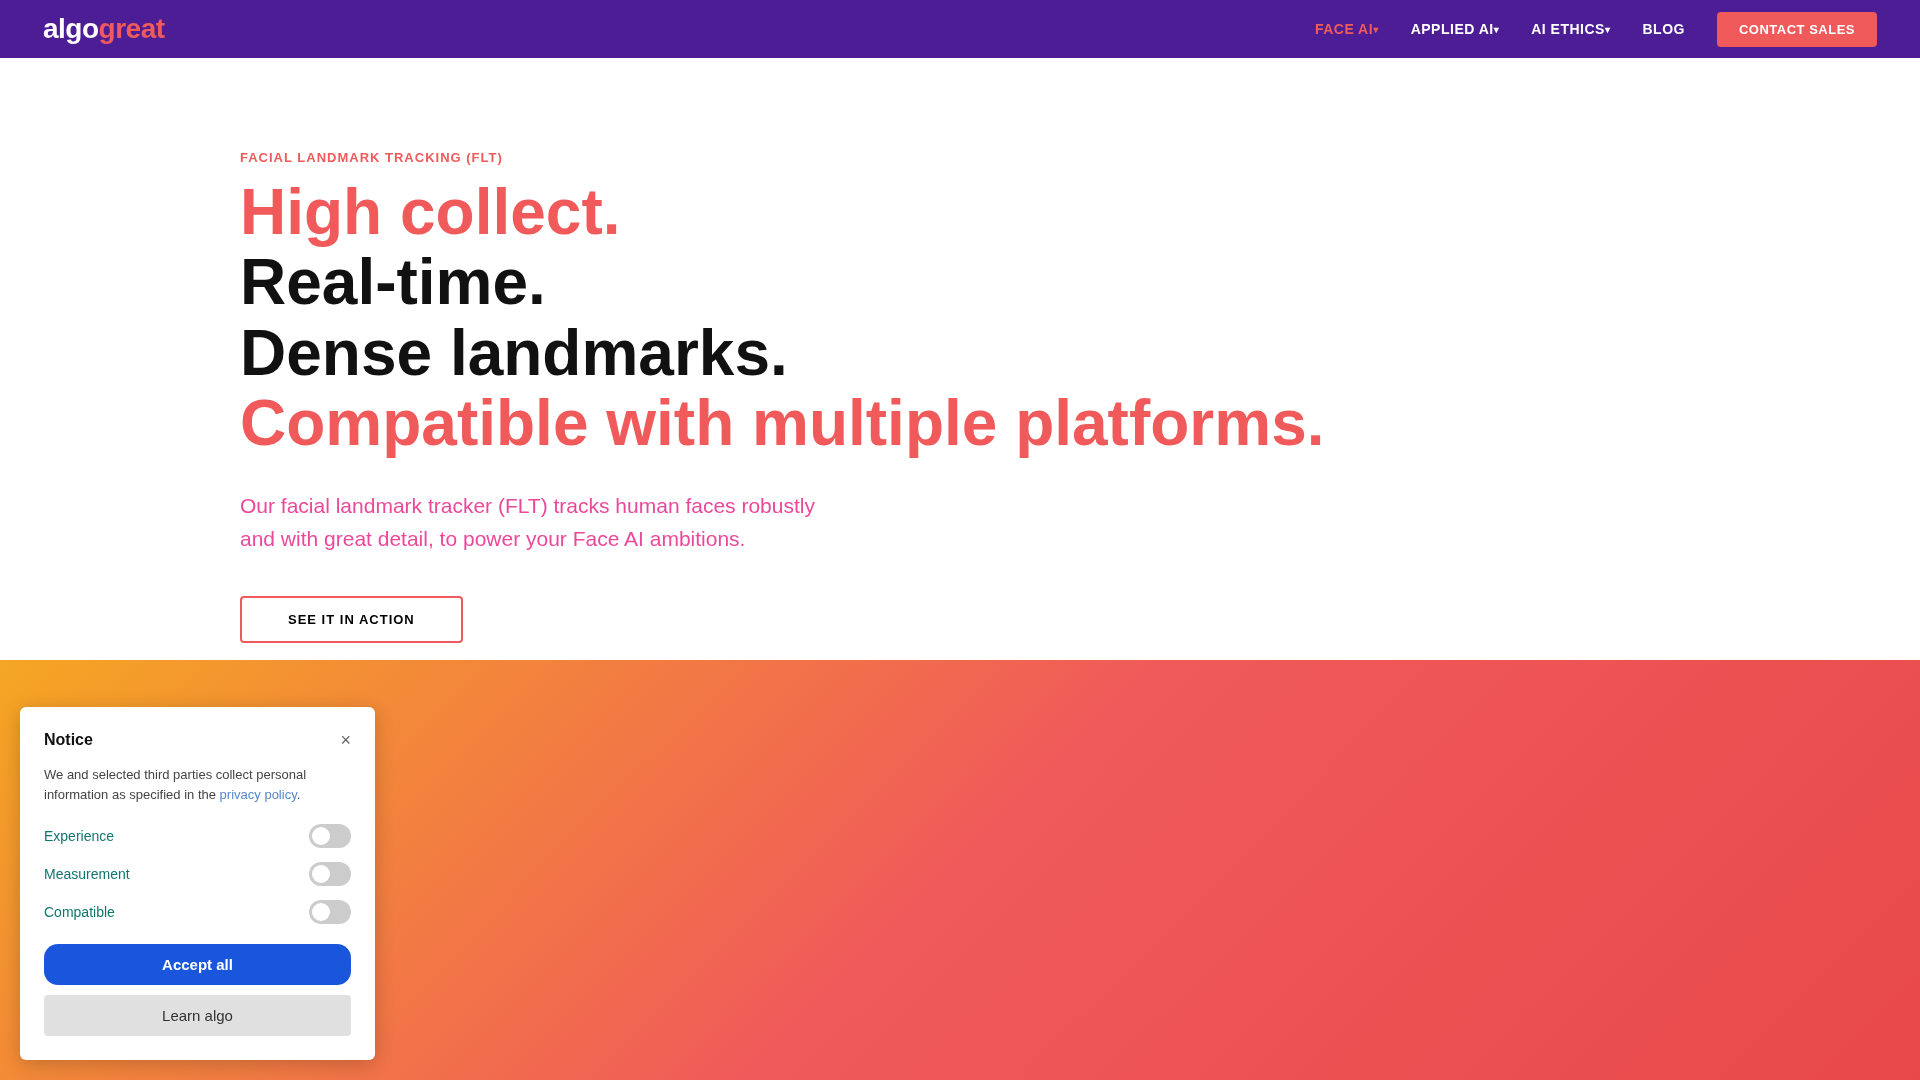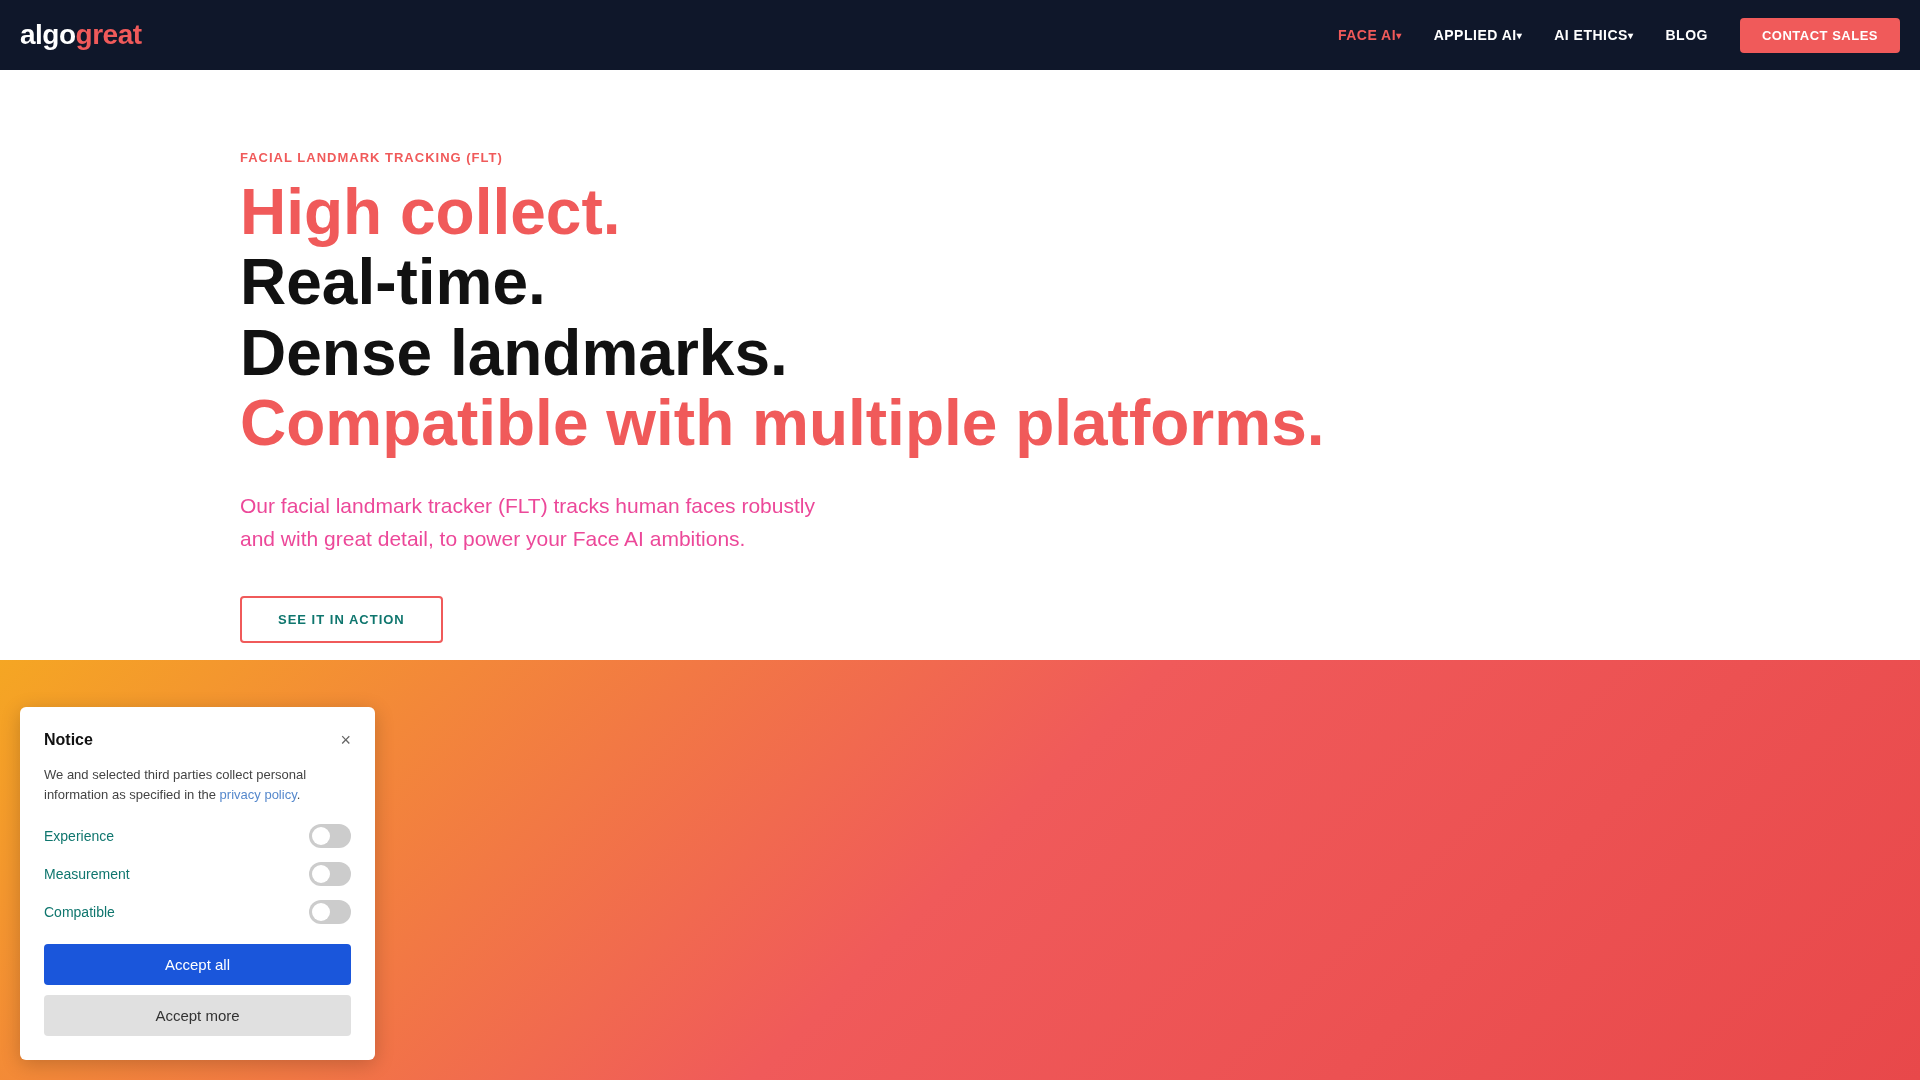--- a/index.html
+++ b/index.html
@@ -2,26 +2,26 @@
 <html><head>
   <meta charset="utf-8">
   <style>
     *, *::before, *::after { box-sizing: border-box; margin: 0; padding: 0; }
     body { font-family: 'Helvetica Neue', Arial, sans-serif; background: #fff; overflow-x: hidden; }
 
     
     .navbar {
       position: fixed;
       top: 0; left: 0; right: 0;
-      height: 70px;
-      background: #0f172a;
+      height: 58px;
+      background: #4c1d95;
       display: flex;
       align-items: center;
       justify-content: space-between;
-      padding: 0 20px;
+      padding: 0 43px;
       z-index: 100;
     }
     .navbar-logo {
       display: flex;
       align-items: center;
       gap: 0;
     }
     .logo-algo {
       color: #fff;
       font-size: 28px;
@@ -99,22 +99,22 @@
       font-size: 21px;
       color: #ec4899;
       max-width: 600px;
       line-height: 1.6;
       margin-bottom: 40px;
     }
 
     .see-action-btn {
       background: transparent;
       border: 2px solid #f05a5a;
-      color: #0f766e;
-      padding: 14px 36px;
+      color: #000000;
+      padding: 14px 46px;
       font-size: 13px;
       font-weight: 700;
       letter-spacing: 1px;
       text-transform: uppercase;
       cursor: pointer;
       border-radius: 4px;
     }
 
     
     .gradient-section {
@@ -201,24 +201,24 @@
     .notice-actions {
       margin-top: 20px;
       display: flex;
       flex-direction: column;
       gap: 10px;
     }
     .accept-all-btn {
       background: #1a56db;
       color: #fff;
       border: none;
-      border-radius: 4px;
+      border-radius: 14px;
       padding: 12px;
       font-size: 15px;
-      font-weight: 400;
+      font-weight: 700;
       cursor: pointer;
       width: 100%;
     }
     .learn-more-btn {
       background: #e0e0e0;
       color: #333;
       border: none;
       border-radius: 4px;
       padding: 12px;
       font-size: 15px;
@@ -288,15 +288,15 @@
     <span class="toggle-label">Measurement</span>
     <div class="toggle"></div>
   </div>
   <div class="toggle-row">
     <span class="toggle-label">Compatible</span>
     <div class="toggle"></div>
   </div>
 
   <div class="notice-actions">
     <button class="accept-all-btn">Accept all</button>
-    <button class="learn-more-btn">Accept more</button>
+    <button class="learn-more-btn">Learn algo</button>
   </div>
 </div>
 
 </body></html>

